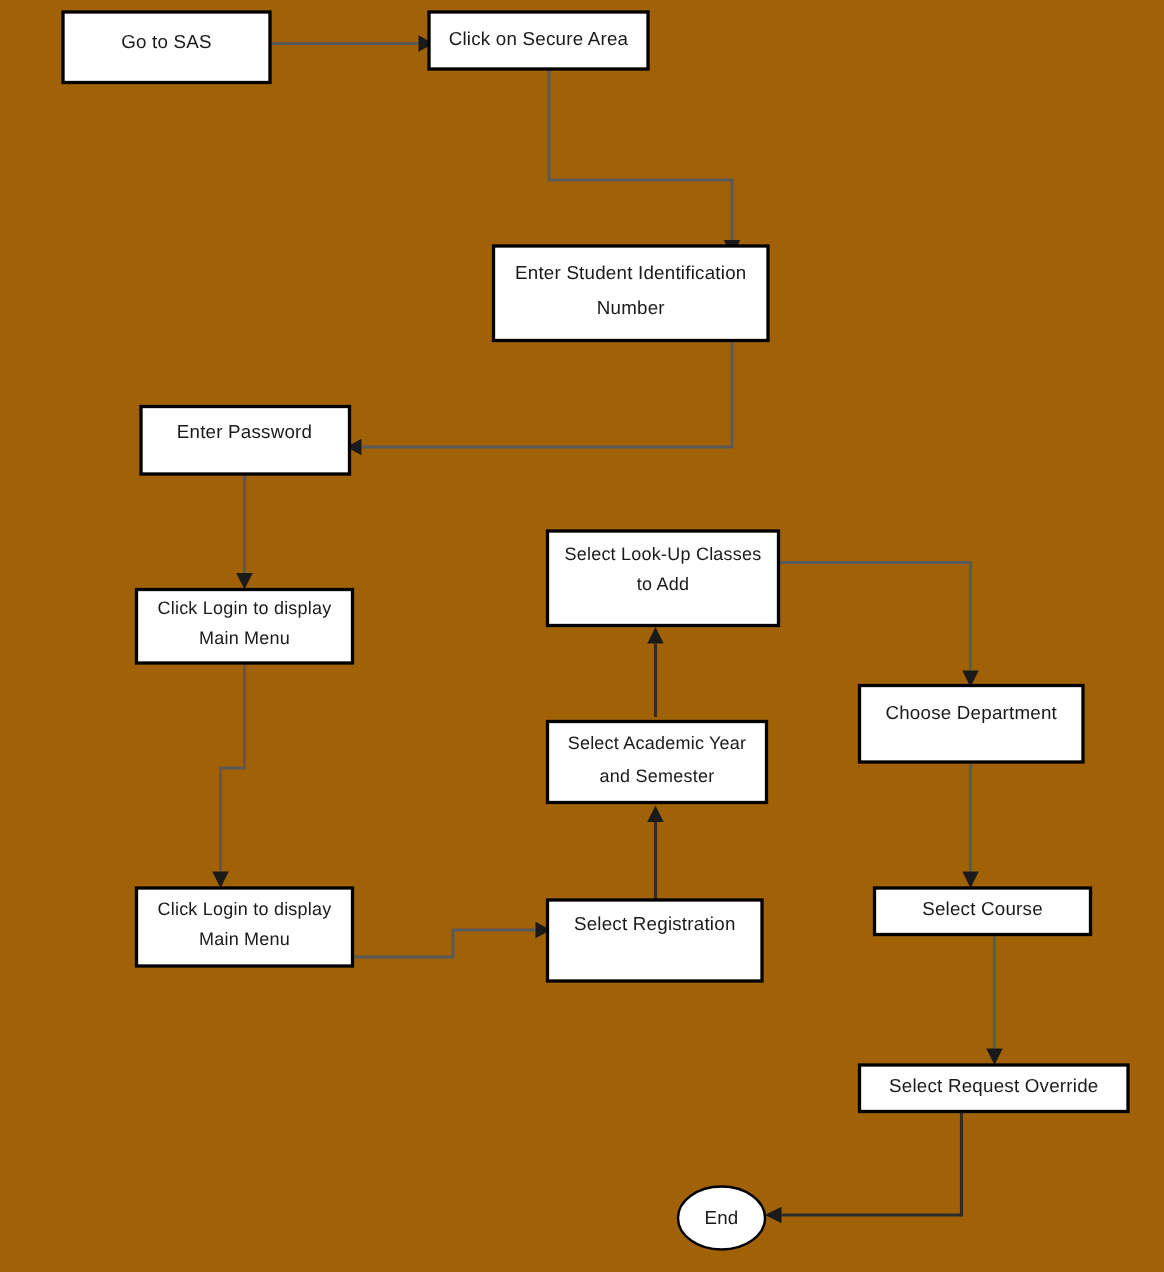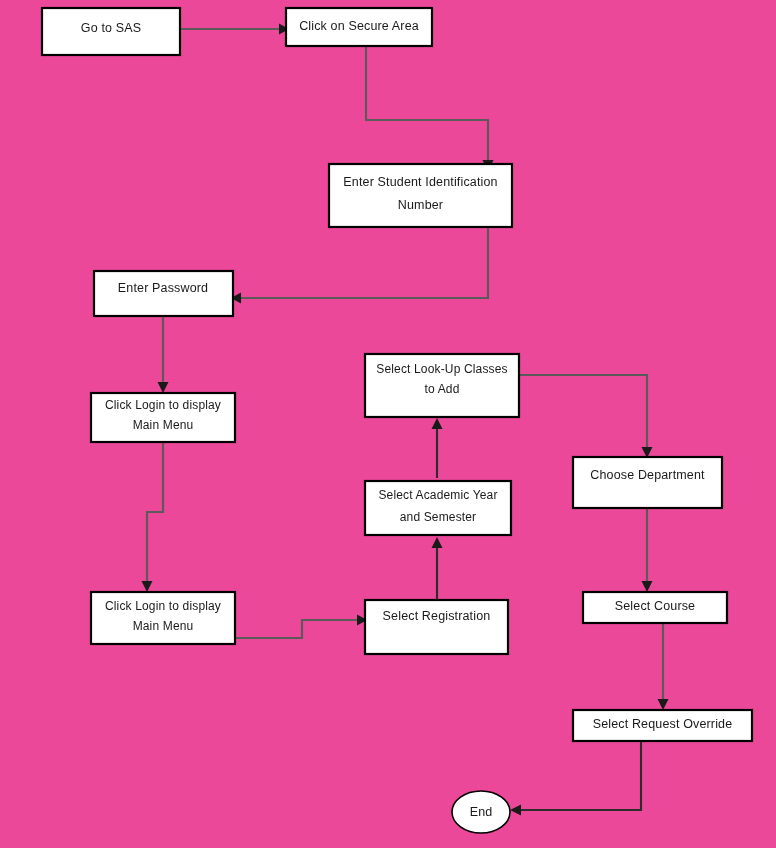--- a/index.html
+++ b/index.html
@@ -10,21 +10,21 @@
   body {
     width: 776px;
     height: 848px;
     font-family: "Liberation Sans", sans-serif;
     overflow: hidden;
   }
   #flowchart-root {
     position: relative;
     width: 776px;
     height: 848px;
-    background: #ec4899;
+    background: #a16207;
   }
   svg.chart-canvas {
     position: absolute;
     top: 0;
     left: 0;
     width: 776px;
     height: 848px;
     display: block;
   }
   .node-box {

